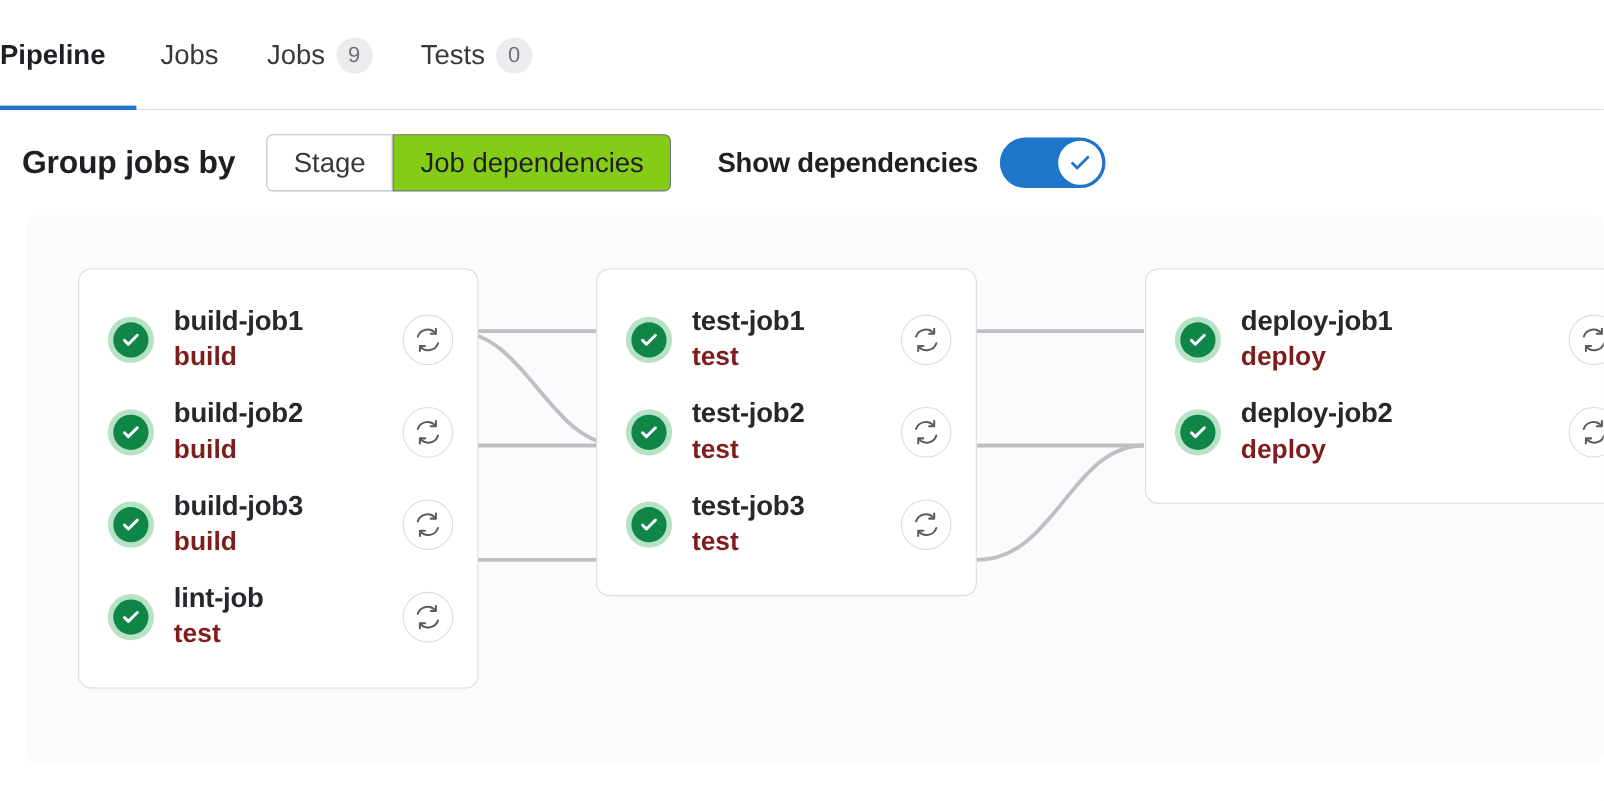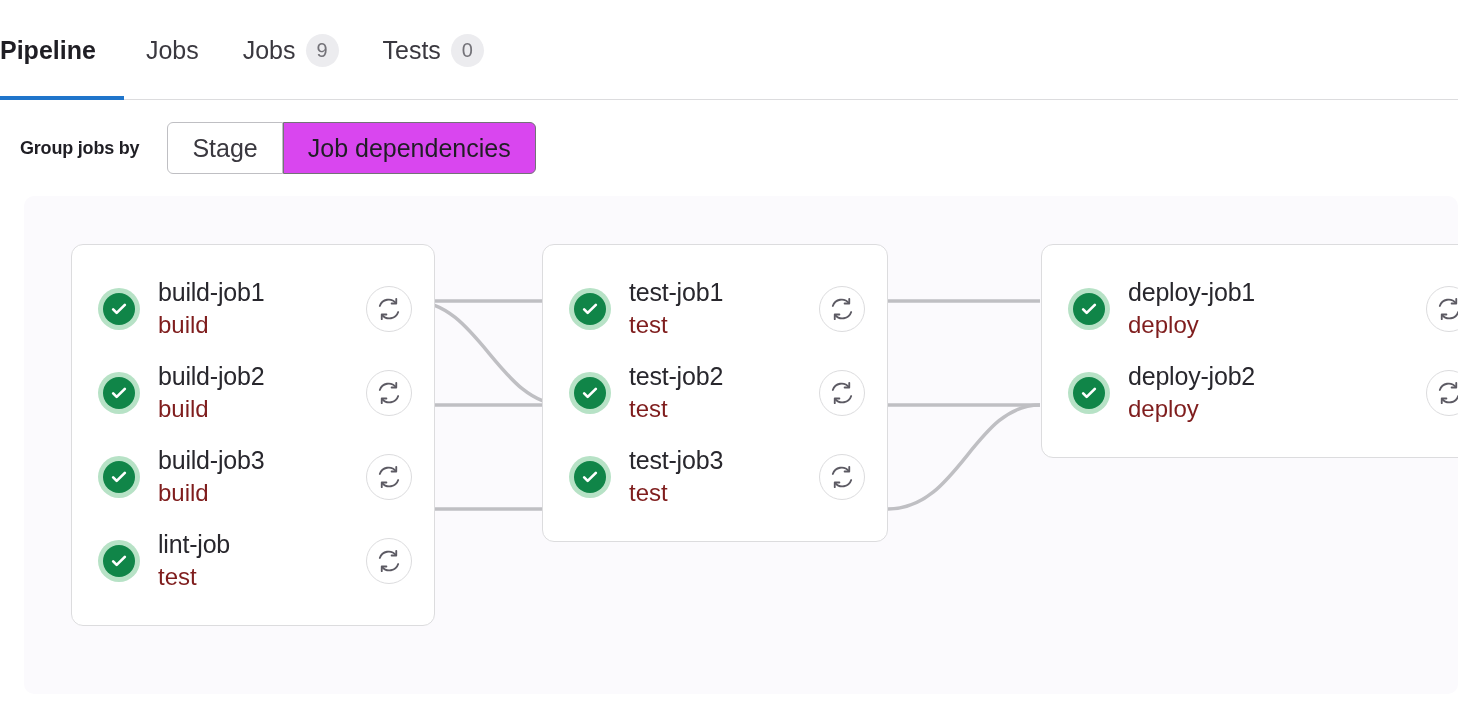--- a/index.html
+++ b/index.html
@@ -62,21 +62,21 @@
 
   
   .controls {
     display: flex;
     align-items: center;
     padding: 0 0 0 20px;
     height: 96px;
     gap: 28px;
   }
   .group-label {
-    font-size: 18px;
+    font-size: 29px;
     font-weight: bold;
     color: #1f1e24;
     letter-spacing: -0.2px;
   }
   .segmented {
     display: flex;
     height: 52px;
   }
   .seg {
     display: flex;
@@ -86,21 +86,21 @@
     font-size: 25px;
     color: #3a383f;
     background: #fff;
     border: 1px solid #bfbfc3;
     cursor: pointer;
     white-space: nowrap;
   }
   .seg:first-child { border-radius: 6px 0 0 6px; }
   .seg:last-child { border-radius: 0 6px 6px 0; }
   .seg.selected {
-    background: #d946ef;
+    background: #84cc16;
     border-color: #737278;
     color: #1f1e24;
     z-index: 1;
   }
   .toggle-wrap {
     display: flex;
     align-items: center;
     gap: 20px;
     margin-left: 14px;
   }
@@ -135,20 +135,21 @@
     position: relative;
     margin-left: 24px;
     height: 498px;
     background: #fbfafd;
     border-radius: 10px;
     overflow: hidden;
   }
   .graph-inner {
     position: absolute;
     inset: 0;
+    font-weight: bold;
   }
   .edges {
     position: absolute;
     top: 0; left: 0;
     width: 1434px; height: 498px;
     pointer-events: none;
   }
   .column {
     position: absolute;
     top: 48px;
@@ -238,20 +239,30 @@
 </div>
 
 <div class="controls">
   <div class="group-label">Group jobs by</div>
 
   <div class="segmented">
     <div class="seg">Stage</div>
     <div class="seg selected">Job dependencies</div>
   </div>
 
+  <div class="toggle-wrap">
+    <div class="toggle-label">Show dependencies</div>
+    <button class="toggle">
+      <span class="knob">
+        <svg width="24" height="24" viewBox="0 0 24 24">
+          <path d="M5 12.5l4.2 4.2L19 7" fill="none" stroke="#1f75cb" stroke-width="2.6" stroke-linecap="round" stroke-linejoin="round"></path>
+        </svg>
+      </span>
+    </button>
+  </div>
 </div>
 
 <div class="graph-area">
   <div class="graph-inner">
 
     <svg class="edges" viewBox="0 0 1434 498">
       <g fill="none" stroke="#bfbfc3" stroke-width="3.5">
 
         <path d="M388 105 H540"></path>
 

